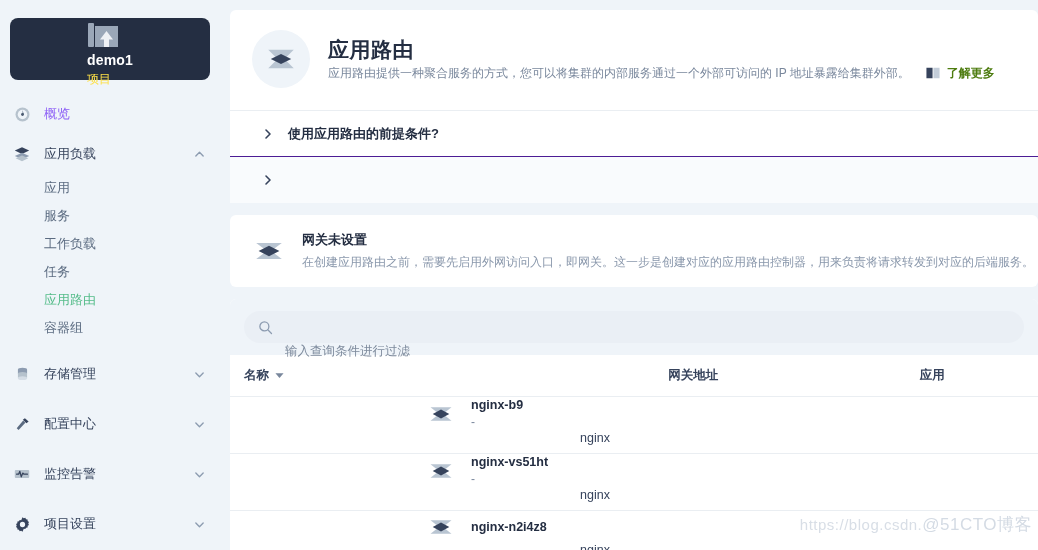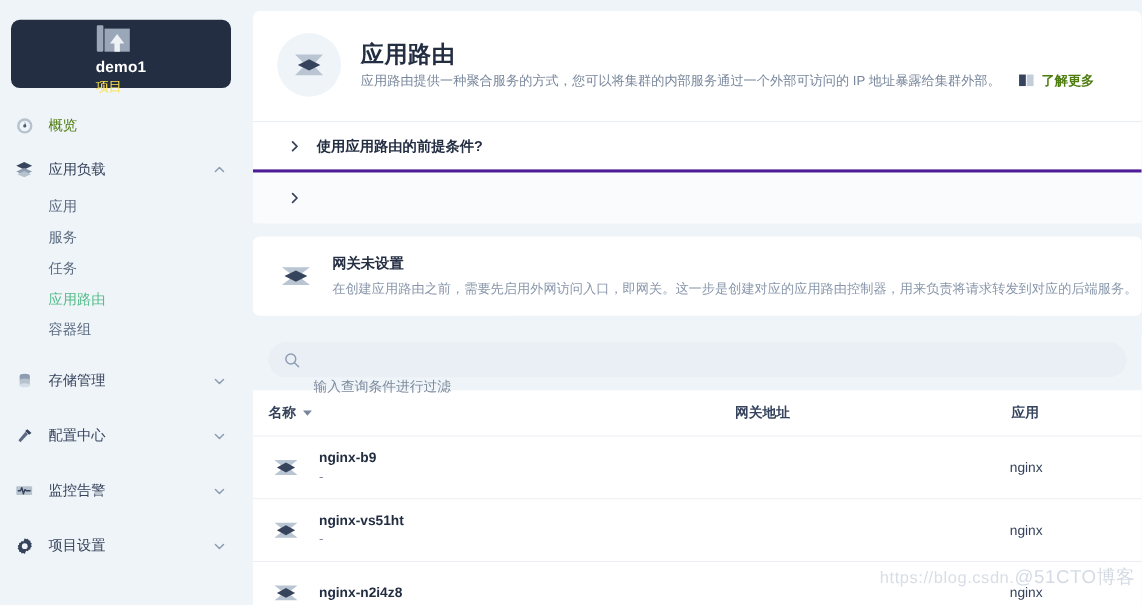--- a/index.html
+++ b/index.html
@@ -55,21 +55,21 @@
     font-size: 13px;
     color: #79879c;
     cursor: pointer;
     position: relative;
   }
   .nav-item .ico {
     width: 20px; height: 20px; margin-right: 12px;
     flex: 0 0 auto;
     display: flex; align-items: center; justify-content: center;
   }
-  .nav-item .lbl { flex: 1; color: #4d7c0f; }
+  .nav-item .lbl { flex: 1; color: #8b5cf6; }
   .nav-item.group > .lbl { color: #36435c; }
   .chev {
     width: 14px; height: 14px; flex: 0 0 auto;
     display: flex; align-items: center; justify-content: center;
     color: #8d9cb1;
   }
   .subnav { }
   .subnav .sub-item {
     display: flex; align-items: center;
     height: 28px;
@@ -134,21 +134,21 @@
     flex: 0 0 auto;
   }
   .book-icon { margin-right: 7px; display: flex; }
 
   
   .faq-card { border-top: 1px solid #eaeef2; }
   .faq-row {
     display: flex; align-items: center;
     height: 46px;
     padding-left: 30px;
-    border-bottom: 3px solid #4c1d95;
+    border-bottom: 1px solid #4c1d95;
     font-size: 13px;
     font-weight: bold;
     color: #242e42;
     cursor: pointer;
   }
   .faq-row:last-child { border-bottom: none; }
   .faq-row.hover { background: #f9fbfd; }
   .faq-arrow {
     width: 16px; height: 16px; margin-right: 12px;
     display: flex; align-items: center; justify-content: center;
@@ -212,20 +212,21 @@
     color: #36435c;
     border-bottom: 1px solid #eaeef2;
   }
   .t-row {
     display: flex;
     align-items: center;
     min-height: 57px;
     padding: 0 2px 0 14px;
     background: #ffffff;
     border-bottom: 1px solid #eaeef2;
+    flex-direction: column;
   }
   .col-name { width: 430px; display: flex; align-items: center; }
   .col-gw   { width: 255px; }
   .col-app  { width: 120px; }
   .sort-caret {
     display: inline-flex; margin-left: 6px;
     color: #79879c;
     cursor: pointer;
   }
   .row-icon {
@@ -304,20 +305,23 @@
           </svg>
         </span>
       </div>
 
       <div class="subnav">
         <div class="sub-item">
           <span>应用</span>
         </div>
         <div class="sub-item">
           <span>服务</span>
+        </div>
+        <div class="sub-item">
+          <span>工作负载</span>
         </div>
         <div class="sub-item">
           <span>任务</span>
         </div>
         <div class="sub-item active">
           <span>应用路由</span>
         </div>
         <div class="sub-item">
           <span>容器组</span>
         </div>

